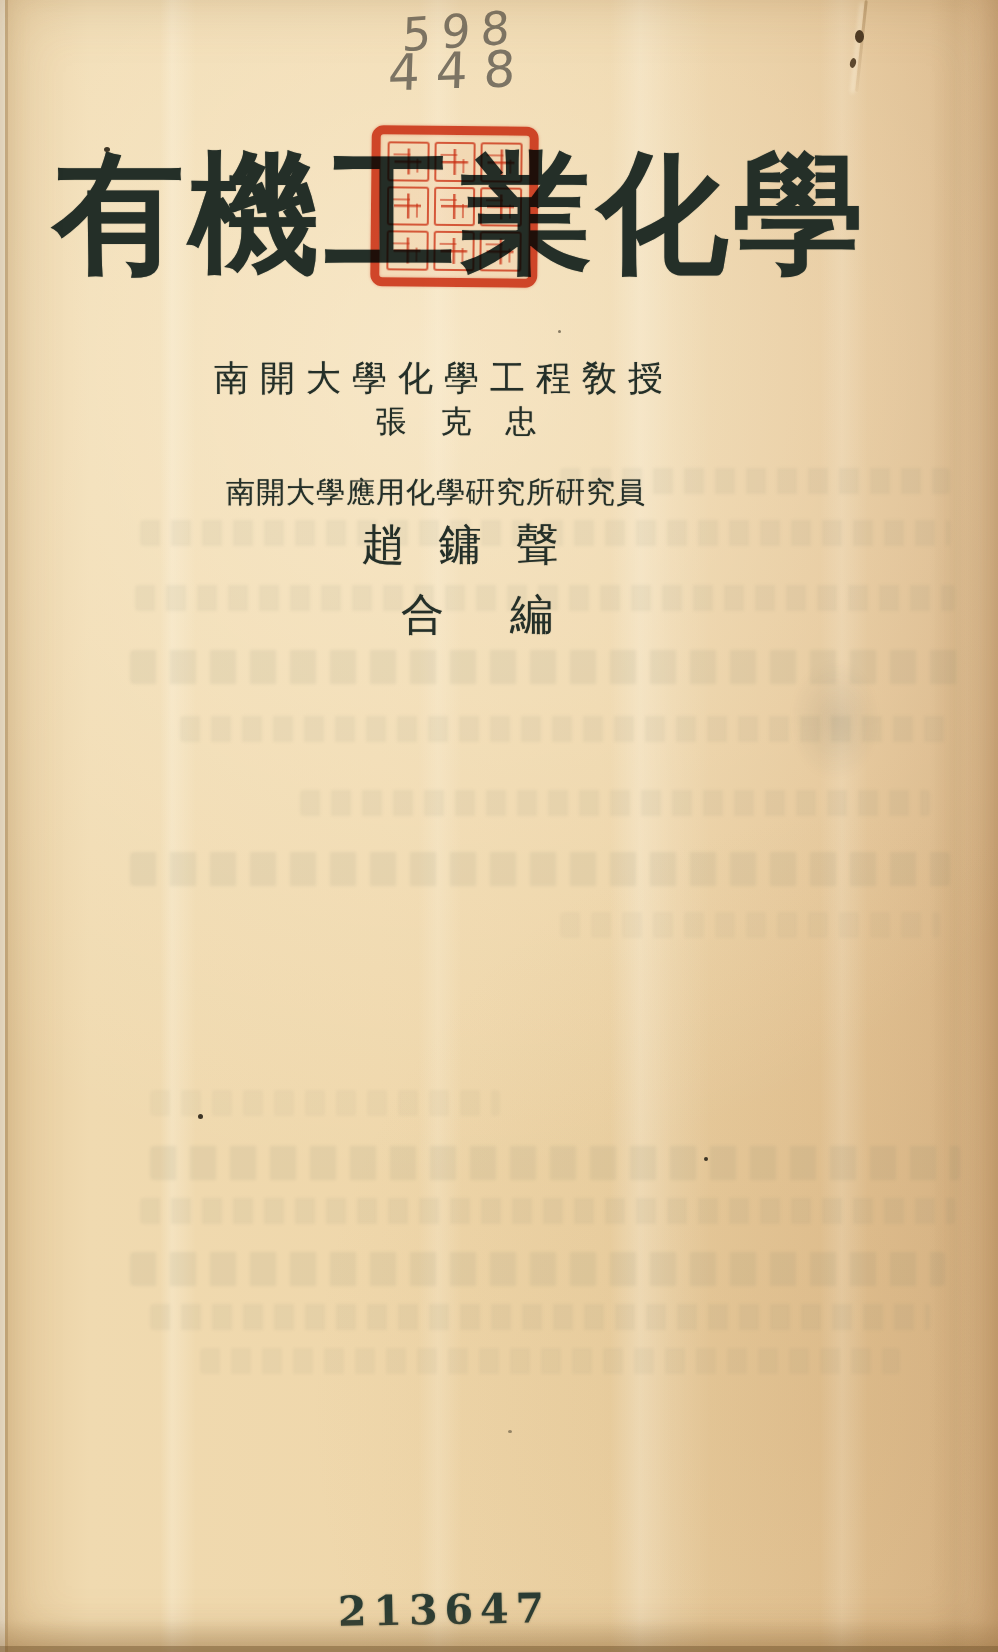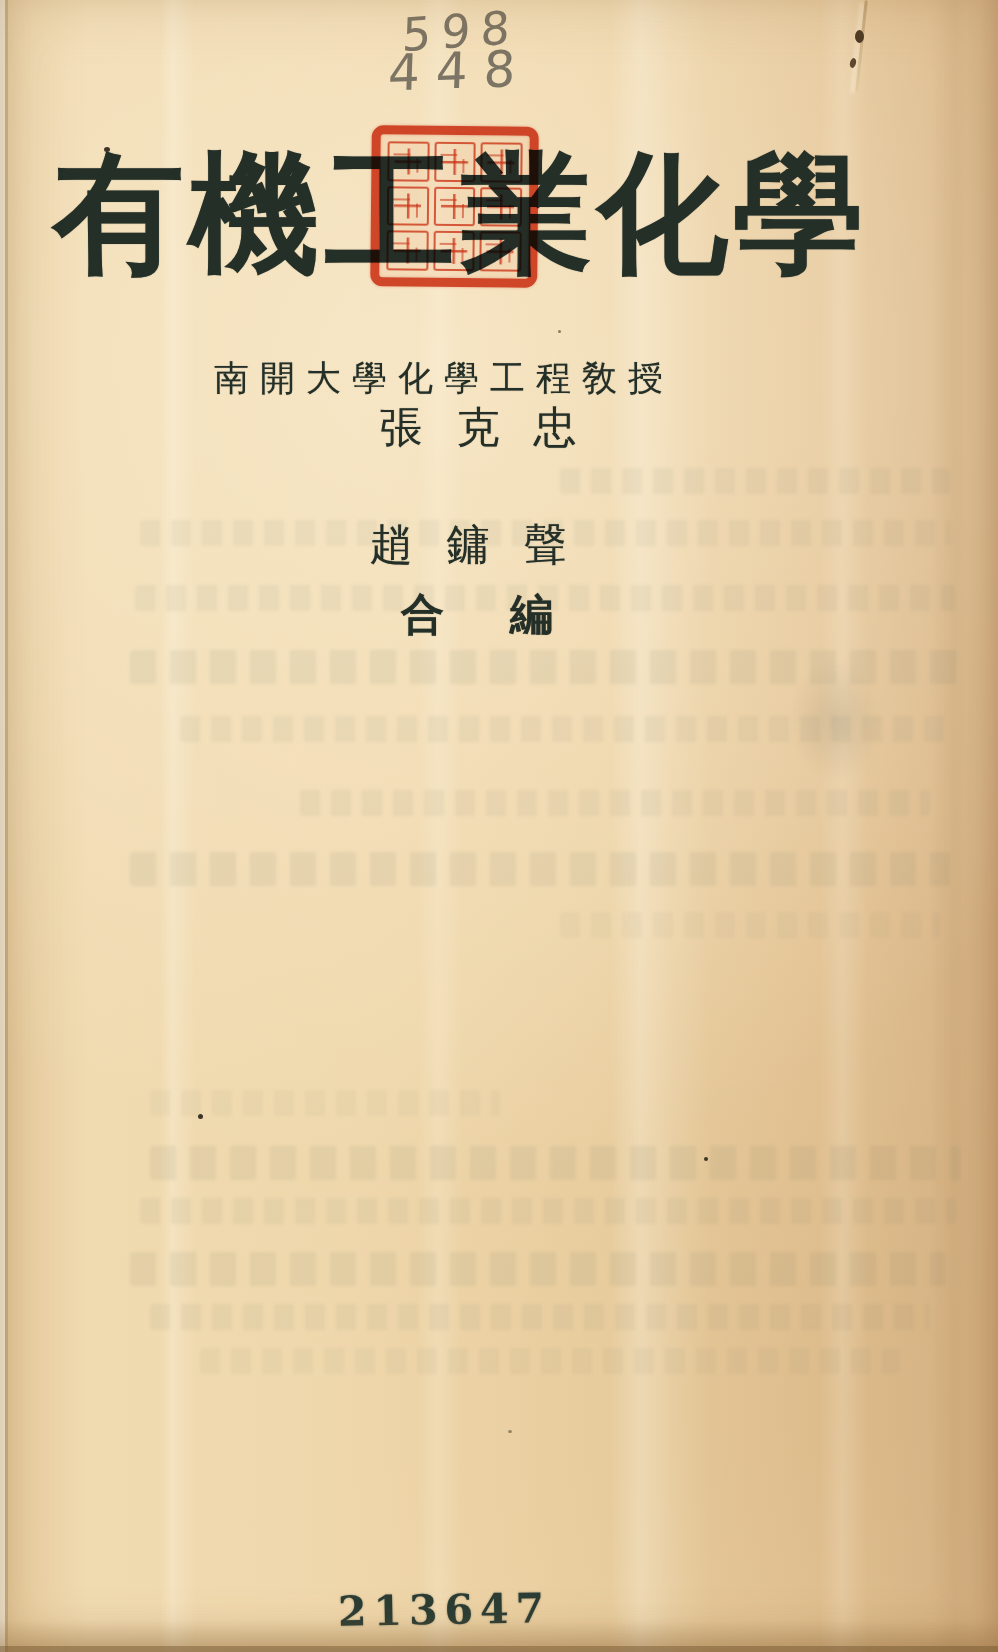--- a/index.html
+++ b/index.html
@@ -43,27 +43,27 @@
     color:#7c7464;font-weight:400;line-height:1;}
   .cn1{left:402px;top:8px;font-size:46px;letter-spacing:10px;transform:rotate(-4deg) skewX(-6deg);}
   .cn2{left:388px;top:46px;font-size:50px;letter-spacing:16px;transform:rotate(-2deg) skewX(-4deg);}
   
   .ink{color:#242f28;text-shadow:0 0 1px rgba(36,47,40,.55);line-height:1;}
   .title{position:absolute;left:0;top:148px;width:912px;text-align:center;
     font-size:131px;font-weight:700;letter-spacing:5px;padding-left:5px;white-space:nowrap;}
   .affil1{position:absolute;left:0;top:361px;width:866px;text-align:center;
     font-size:35px;letter-spacing:11px;padding-left:11px;white-space:nowrap;}
   .name1{position:absolute;left:0;top:406px;width:898px;text-align:center;
-    font-size:43px;letter-spacing:34px;padding-left:46px;white-space:nowrap;}
+    font-size:31px;letter-spacing:34px;padding-left:24px;white-space:nowrap;}
   .affil2{position:absolute;left:0;top:478px;width:870px;text-align:center;
     font-size:29px;letter-spacing:1px;padding-left:1px;white-space:nowrap;}
   .name2{position:absolute;left:0;top:523px;width:886px;text-align:center;
-    font-size:43px;letter-spacing:34px;padding-left:34px;white-space:nowrap;margin-left:8px;}
+    font-size:43px;letter-spacing:34px;padding-left:34px;white-space:nowrap;}
   .coedit{position:absolute;left:0;top:593px;width:888px;text-align:center;
-    font-size:43px;letter-spacing:66px;padding-left:66px;white-space:nowrap;font-weight:bold;}
+    font-size:43px;letter-spacing:66px;padding-left:66px;white-space:nowrap;}
   .publisher{position:absolute;left:0;top:1367px;width:902px;text-align:center;
     font-size:44px;letter-spacing:36px;padding-left:36px;white-space:nowrap;}
   .accession{position:absolute;left:338px;top:1586px;font-size:41px;font-weight:700;
     letter-spacing:7px;color:#2b3d34;transform:rotate(-1deg);
     text-shadow:0 0 2px rgba(43,61,52,.5);font-family:"DejaVu Serif","Liberation Serif",serif;}
   
   .seal{position:absolute;left:371px;top:126px;width:167px;height:161px;
     border:9px solid rgba(211,55,26,.88);border-radius:12px;box-sizing:border-box;
     background:rgba(222,80,40,.06);mix-blend-mode:multiply;transform:rotate(.6deg);
     box-shadow:0 0 3px rgba(211,55,26,.35), inset 0 0 3px rgba(211,55,26,.35);}
@@ -113,20 +113,21 @@
         <div class="sg"></div>
         <div class="sg"></div>
       <div class="sg"></div>
         <div class="sg"></div>
         <div class="sg"></div>
     </div>
   </div>
 
   <div class="affil1 ink">南開大學化學工程敎授</div>
   <div class="name1 ink">張克忠</div>
+  <div class="affil2 ink">南開大學應用化學硏究所硏究員</div>
   <div class="name2 ink">趙鏞聲</div>
   <div class="coedit ink">合編</div>
 
 
   <div class="accession">213647</div>
 
   <div class="tear">
     <div class="crease"></div>
       <div class="hole1"></div>
       <div class="hole2"></div>

